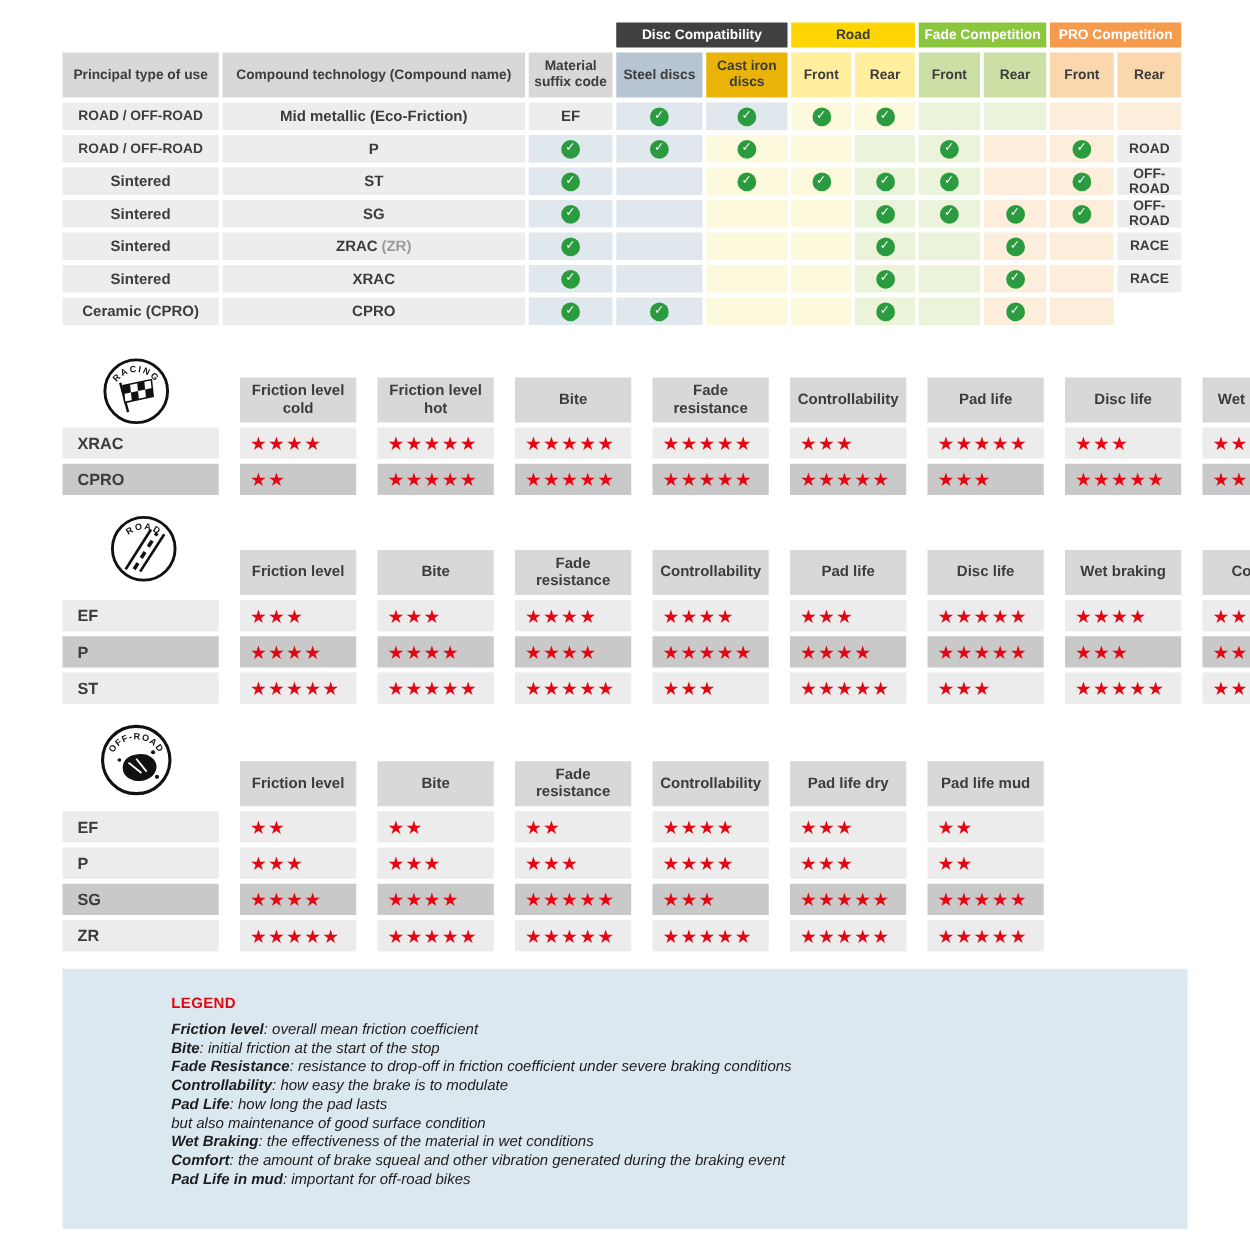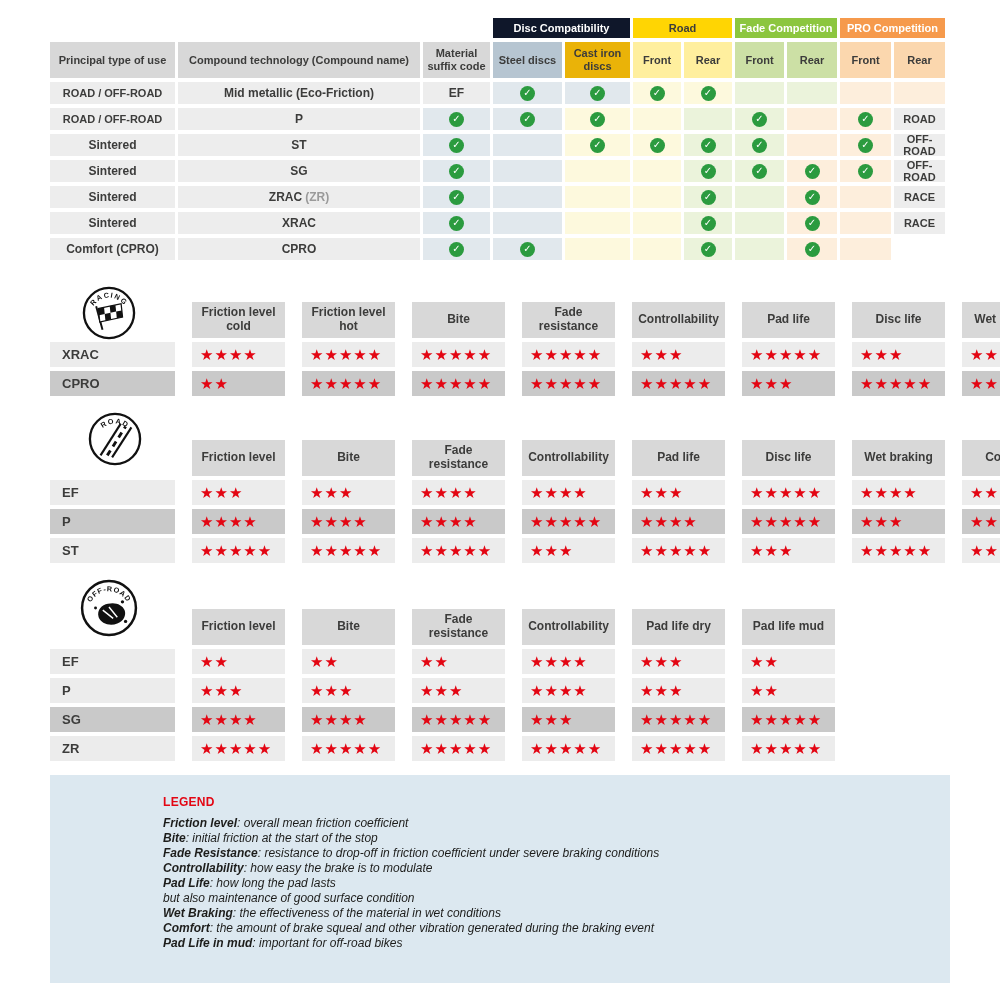--- a/index.html
+++ b/index.html
@@ -58,33 +58,33 @@
   .shade-light{background:var(--row-light);}
   .shade-dark{background:var(--row-dark);}
 
   .badge{position:absolute;width:54px;height:54px;}
   .racing .badge{left:32px;top:-16px;}
   .road .badge{left:38px;top:-28px;}
   .offroad .badge{left:30px;top:-30px;width:58px;height:58px;}
   .badge svg{width:100%;height:100%;}
 
   
-  .legend-box{margin-top:14px;background:var(--legend-bg);padding:20px 30px 18px 113px;min-height:208px;}
+  .legend-box{margin-top:14px;background:var(--legend-bg);padding:20px 30px 18px 87px;min-height:208px;}
   .legend-title{color:var(--star-red);font-weight:bold;font-size:12px;margin-bottom:7px;letter-spacing:0.3px;}
   .legend-line{font-size:12px;line-height:15px;color:#1d1d1b;font-style:italic;}
   .legend-line b{color:#1d1d1b;}
 </style>
 </head>
 <body>
 
 <div class="page">
 
   <div class="compat-grid">
       <div style="grid-column: 1 / span 3;"></div>
-      <div class="cell group-head" style="grid-column: 4 / span 2; background: #0f172a; color: rgb(255, 255, 255);">Disc Compatibility</div>
+      <div class="cell group-head" style="grid-column: 4 / span 2; background: #404040; color: rgb(255, 255, 255);">Disc Compatibility</div>
       <div class="cell group-head" style="grid-column: 6 / span 2; background: rgb(255, 213, 3); color: rgb(60, 60, 59);">Road</div>
       <div class="cell group-head" style="grid-column: 8 / span 2; background: rgb(140, 198, 63); color: rgb(255, 255, 255);">Fade Competition</div>
       <div class="cell group-head" style="grid-column: 10 / span 2; background: rgb(246, 154, 76); color: rgb(255, 255, 255);">PRO Competition</div>
       <div class="cell sub-head left-head">Principal type of use</div>
       <div class="cell sub-head left-head">Compound technology (Compound name)</div>
       <div class="cell sub-head left-head">Material suffix code</div>
       <div class="cell sub-head" style="background: rgb(182, 197, 209);">Steel discs</div>
       <div class="cell sub-head" style="background: #eab308;">Cast iron discs</div>
       <div class="cell sub-head" style="background: rgb(255, 239, 158);">Front</div>
       <div class="cell sub-head" style="background: rgb(255, 239, 158);">Rear</div>
@@ -203,21 +203,21 @@
       <div class="cell data-cell" style="background: rgb(253, 249, 221);"></div>
       <div class="cell data-cell" style="background: rgb(235, 243, 219);">
         <span class="check">✓</span>
       </div>
       <div class="cell data-cell" style="background: rgb(235, 243, 219);"></div>
       <div class="cell data-cell" style="background: rgb(253, 238, 220);">
         <span class="check">✓</span>
       </div>
       <div class="cell data-cell" style="background: rgb(253, 238, 220);"></div>
       <div class="cell data-cell gray-cell">RACE</div>
-      <div class="cell data-cell gray-cell compound-cell">Comfort (CPRO)</div>
+      <div class="cell data-cell gray-cell compound-cell">Ceramic (CPRO)</div>
       <div class="cell data-cell gray-cell code-cell">CPRO</div>
       <div class="cell data-cell" style="background: rgb(225, 232, 237);">
         <span class="check">✓</span>
       </div>
       <div class="cell data-cell" style="background: rgb(225, 232, 237);">
         <span class="check">✓</span>
       </div>
       <div class="cell data-cell" style="background: rgb(253, 249, 221);"></div>
       <div class="cell data-cell" style="background: rgb(253, 249, 221);"></div>
       <div class="cell data-cell" style="background: rgb(235, 243, 219);">

